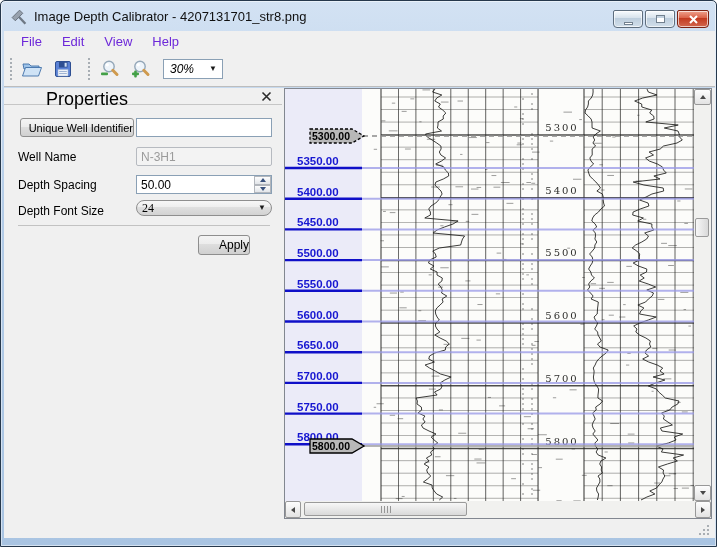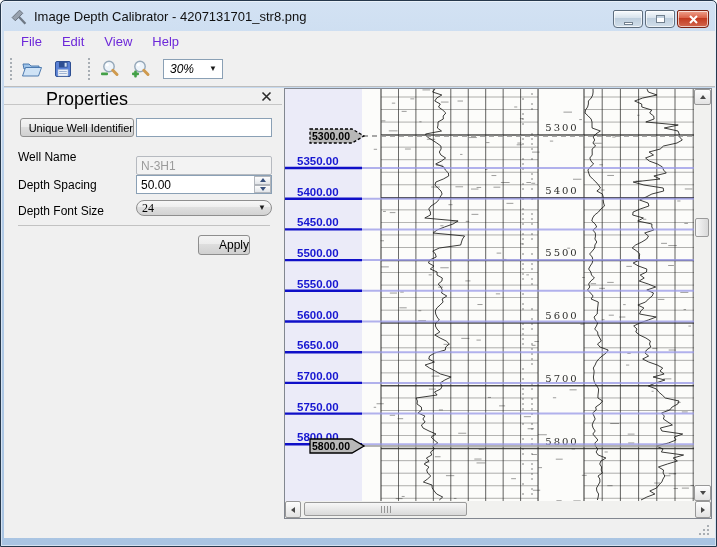--- a/index.html
+++ b/index.html
@@ -41,21 +41,21 @@
   .panel { position:absolute; left:3px; top:87px; width:278px; height:430px; font-size:12px; }
   .panel-header { position:absolute; left:0; top:0; width:100%; height:17px; border-bottom:1px solid #c6c6c6; }
   .panel-title { position:absolute; left:6px; top:1px; font-size:18px; color:#000;margin-left:36px; }
   .panel-close { position:absolute; right:9px; top:2px; width:13px; height:13px; background:transparent; border:none; padding:0; }
   .plabel { position:absolute; color:#000; }
   .win7btn { border:1px solid #8e8e8e; border-radius:3px; font-size:11px; color:#000;
     background:linear-gradient(#f4f4f4,#ececec 45%,#dedede 46%,#d0d0d0);text-align:right; }
   .uwi-btn { position:absolute; left:16px; top:30px; width:114px; height:19px; white-space:nowrap; }
   .uwi-input { position:absolute; left:132px; top:30px; width:136px; height:19px;
     border:1px solid #8aa0b5; font-size:12px; padding:0 3px; }
-  .wellname-input { position:absolute; left:132px; top:68px; width:136px; height:19px;
+  .wellname-input { position:absolute; left:132px; top:59px; width:136px; height:19px;
     border:1px solid #b6bac0; border-radius:2px; background:#f3f3f3; color:#9b9b9b; font-size:12px; padding:0 4px; }
   .spin { position:absolute; left:132px; top:87px; width:136px; height:19px; border:1px solid #8aa0b5; background:#fff;text-decoration:underline; }
   .spin input { position:absolute; left:0; top:0; width:116px; height:17px; border:none; font-size:12px; padding-left:4px; outline:none; }
   .spin-btns { position:absolute; right:0; top:0; width:17px; height:100%; display:flex; flex-direction:column; }
   .spin-btn { flex:1; border:1px solid #b2b6bc; background:linear-gradient(#fdfdfd,#e2e5e9);
     display:flex; align-items:center; justify-content:center; padding:0; }
   .tri-u { width:0; height:0; border-left:3px solid transparent; border-right:3px solid transparent; border-bottom:4px solid #39527e; }
   .tri-d { width:0; height:0; border-left:3px solid transparent; border-right:3px solid transparent; border-top:4px solid #39527e; }
   .fscombo { position:absolute; left:132px; top:112px; width:136px; height:16px;
     border:1px solid #8e8e8e; border-radius:8px; padding-left:5px;

